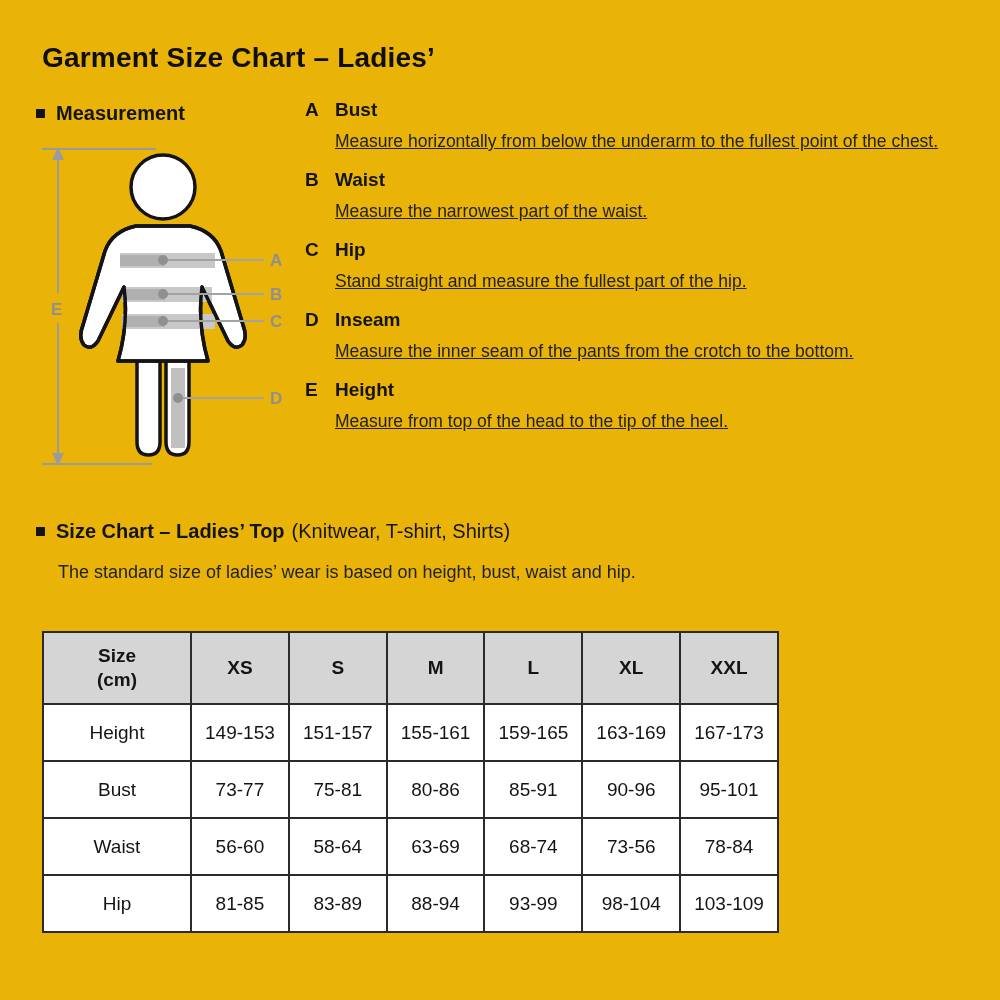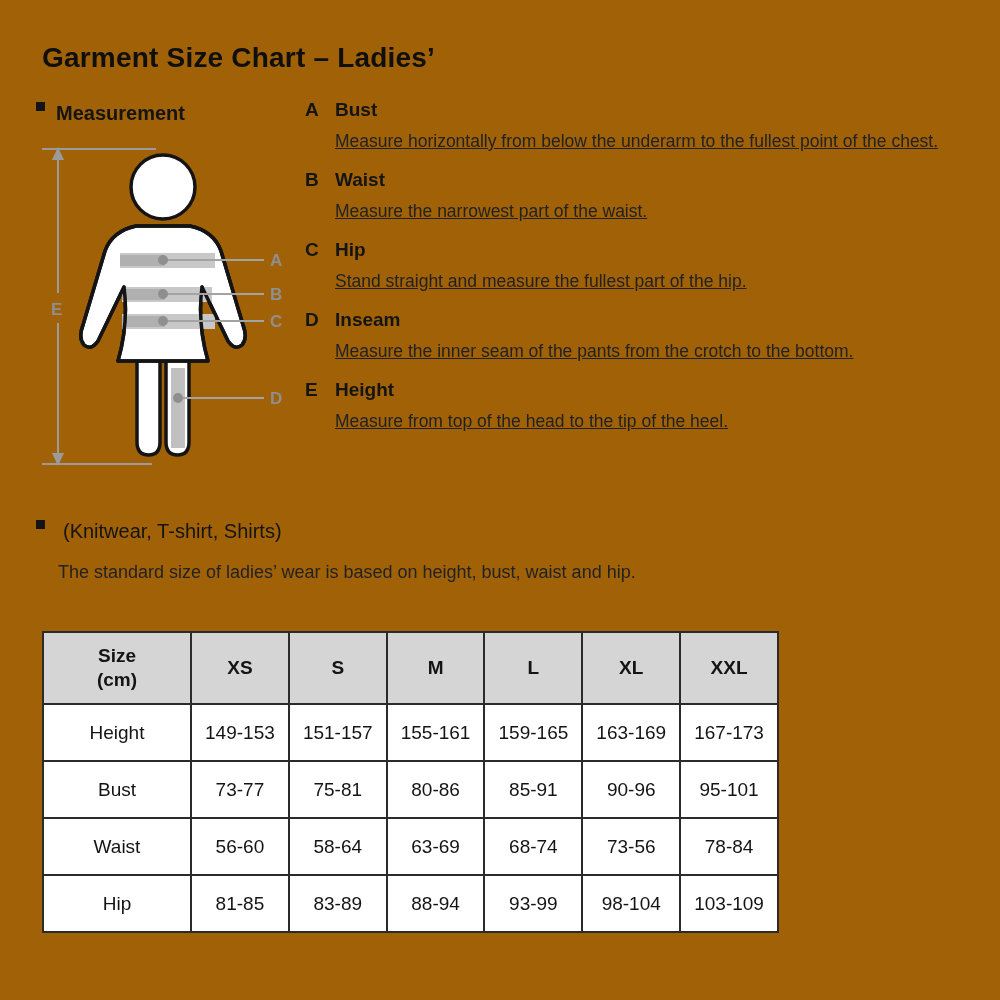--- a/index.html
+++ b/index.html
@@ -1,22 +1,22 @@
 <!DOCTYPE html>
 <html><head>
 <meta charset="utf-8">
 <style>
   * { margin:0; padding:0; box-sizing:border-box; }
   html,body { background:#ffffff; }
   body { font-family:"Liberation Sans", sans-serif; color:#1c1c1c; }
-  .page { position:relative; width:1000px; height:1000px; background:#a16207; overflow:hidden; }
+  .page { position:relative; width:1000px; height:1000px; background:#eab308; overflow:hidden; }
 
   .page-title { position:absolute; left:42px; top:42px; font-size:28px; font-weight:bold; color:#0f0f0f; letter-spacing:0.2px; }
 
-  .section-heading { position:absolute; display:flex; font-size:20px; font-weight:bold; color:#141414; }
+  .section-heading { position:absolute; display:flex; align-items:center; font-size:20px; font-weight:bold; color:#141414; }
   .bullet-sq { display:inline-block; width:9px; height:9px; background:#141414; margin-right:11px; flex:0 0 auto; }
   .heading-note { font-weight:normal; margin-left:7px; }
 
   .measurement-heading { left:36px; top:102px; }
 
   .diagram { position:absolute; left:30px; top:135px; }
 
   .definitions { position:absolute; left:305px; top:99px; width:678px; }
   .def-item { margin-bottom:14px; }
   .def-term-row { display:flex; font-size:19px; font-weight:bold; color:#141414; margin-bottom:7px; }
@@ -161,20 +161,21 @@
       <div class="def-term-row">
         <span class="def-letter">E</span>
         <span class="def-term">Height</span>
       </div>
       <div class="def-desc">Measure from top of the head to the tip of the heel.</div>
     </div>
   </div>
 
   <div class="section-heading sizechart-heading">
     <span class="bullet-sq"></span>
+    <span>Size Chart – Ladies’ Top</span>
     <span class="heading-note">(Knitwear, T-shirt, Shirts)</span>
   </div>
 
   <div class="intro">
     <div>The standard size of ladies’ wear is based on height, bust, waist and hip.</div>
   </div>
 
   <table class="size-table">
     <colgroup>
       <col class="c0">

